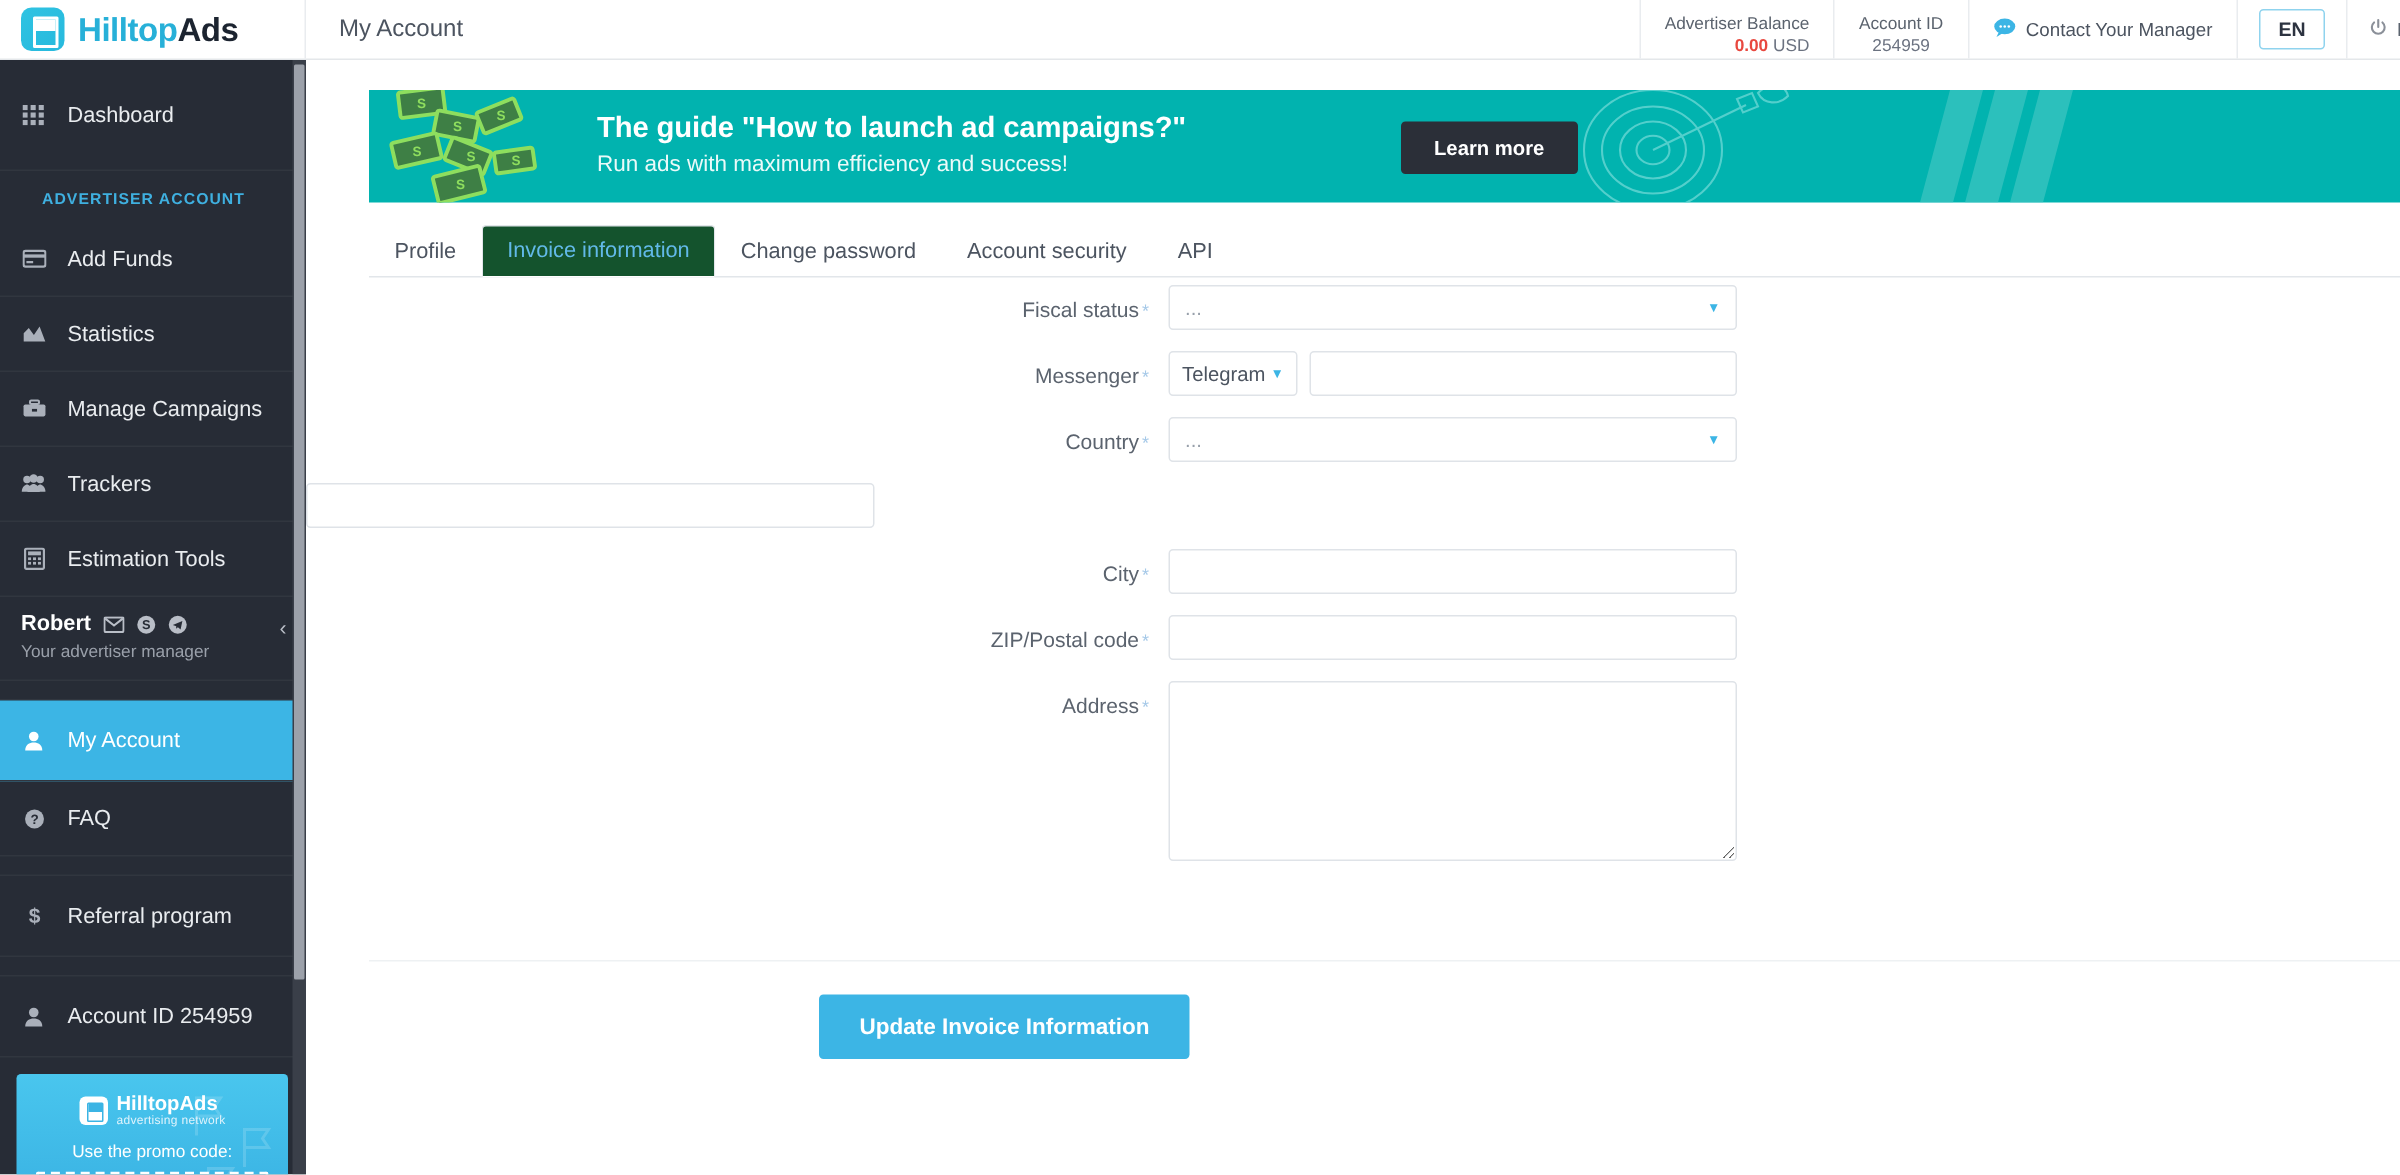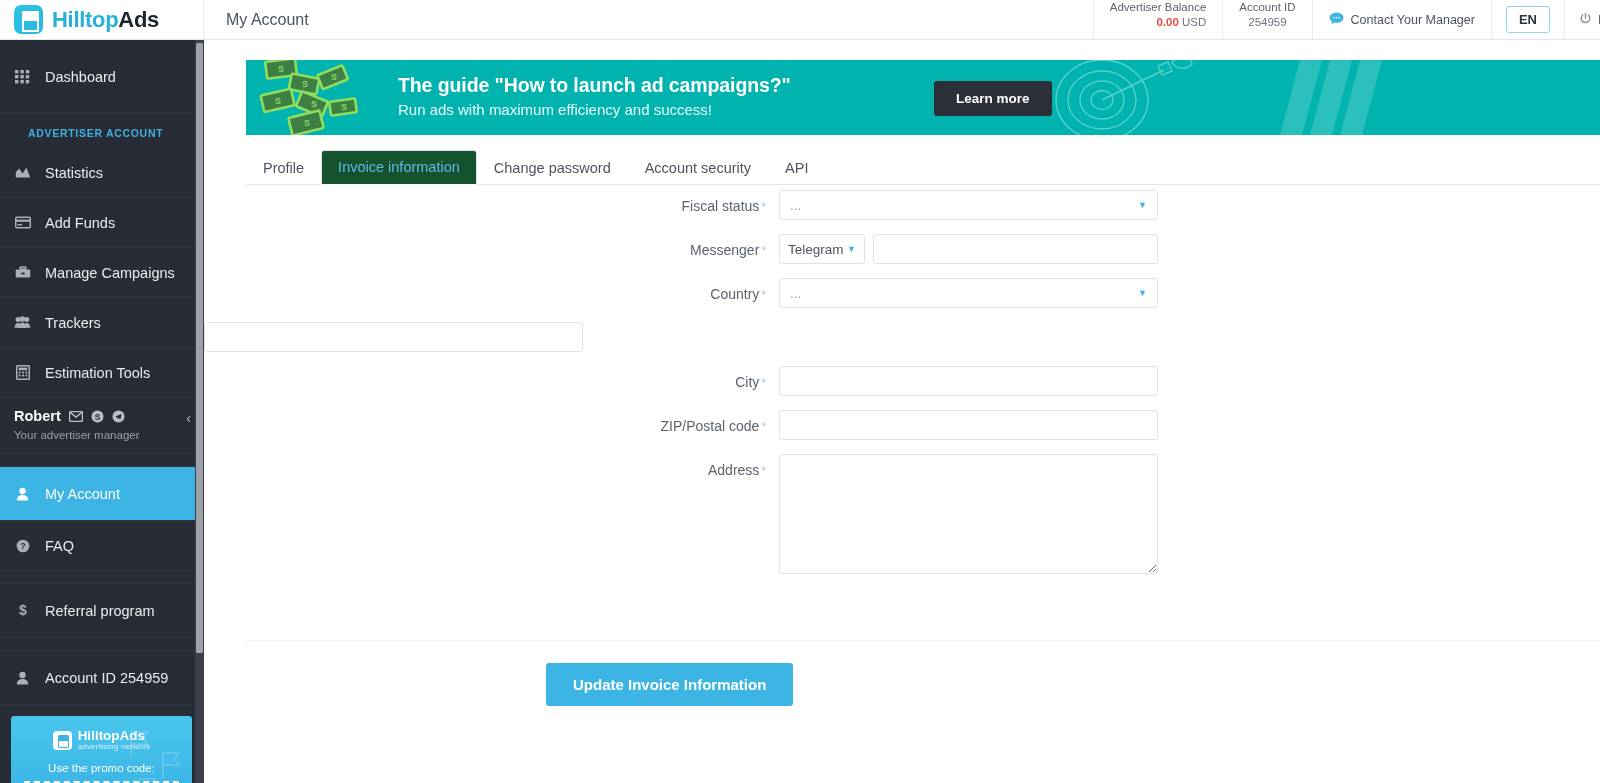--- a/index.html
+++ b/index.html
@@ -34,21 +34,21 @@
   }
   .brand-text { font-size: 22px; font-weight: 700; letter-spacing: -0.3px; white-space: nowrap; }
   .brand-text .b1 { color: #27b0d8; }
   .brand-text .b2 { color: #1c2430; }
 
   .page-title-wrap { display: flex; align-items: center; padding-left: 22px; flex: 1; }
   .page-title { font-size: 16px; color: #4c5460; }
 
   .hdr-right { display: flex; align-items: stretch; height: 39px; }
   .hdr-cell {
-    display: flex; flex-direction: column; justify-content: flex-start;
+    display: flex; flex-direction: column; justify-content: flex-end;
     padding: 0 16px; border-left: 1px solid #e9ecef; text-align: right;
   }
   .hdr-cell.center { align-items: center; text-align: center; }
   .hdr-lbl { font-size: 11.5px; color: #5b636e; line-height: 15px; white-space: nowrap; }
   .hdr-val { font-size: 11.5px; color: #6b7280; line-height: 15px; white-space: nowrap; }
   .bal-num { color: #e8483f; font-weight: 700; }
   .bal-cur { color: #6b7280; }
   .hdr-link {
     display: flex; align-items: center; gap: 7px; padding: 0 16px;
     border-left: 1px solid #e9ecef; font-size: 12.5px; color: #4c5460; white-space: nowrap;
@@ -292,35 +292,35 @@
             </svg>
         </span>
         <span>Dashboard</span>
       </div>
 
       <div class="sb-heading">ADVERTISER ACCOUNT</div>
 
       <div class="sb-item sb-tall">
         <span class="sbi">
           <svg width="16" height="13" viewBox="0 0 16 13">
-              <path d="M.8 11.6 L.8 6.2 L4.2 2.6 L7.6 7.4 L11.4 1.6 L15.2 11.6 Z" fill="#aab0ba"></path>
-            </svg>
-        </span>
-        <span>Statistics</span>
-      </div>
-
-      <div class="sb-item sb-tall">
-        <span class="sbi">
-          <svg width="16" height="13" viewBox="0 0 16 13">
               <rect x=".7" y="1.2" width="14.6" height="10.6" rx="1.4" fill="none" stroke="#aab0ba" stroke-width="1.5"></rect>
               <rect x=".7" y="3.6" width="14.6" height="2.2" fill="#aab0ba"></rect>
               <rect x="2.6" y="8" width="4.5" height="1.5" fill="#aab0ba"></rect>
             </svg>
         </span>
         <span>Add Funds</span>
+      </div>
+
+      <div class="sb-item sb-tall">
+        <span class="sbi">
+          <svg width="16" height="13" viewBox="0 0 16 13">
+              <path d="M.8 11.6 L.8 6.2 L4.2 2.6 L7.6 7.4 L11.4 1.6 L15.2 11.6 Z" fill="#aab0ba"></path>
+            </svg>
+        </span>
+        <span>Statistics</span>
       </div>
 
       <div class="sb-item sb-tall">
         <span class="sbi">
           <svg width="16" height="13" viewBox="0 0 16 13">
               <rect x="5" y="1" width="6" height="2.3" rx=".8" fill="none" stroke="#aab0ba" stroke-width="1.4"></rect>
               <rect x=".7" y="3.6" width="14.6" height="8" rx="1.2" fill="#aab0ba"></rect>
               <rect x="6.3" y="6.6" width="3.4" height="1.8" fill="#272c36"></rect>
             </svg>
         </span>

